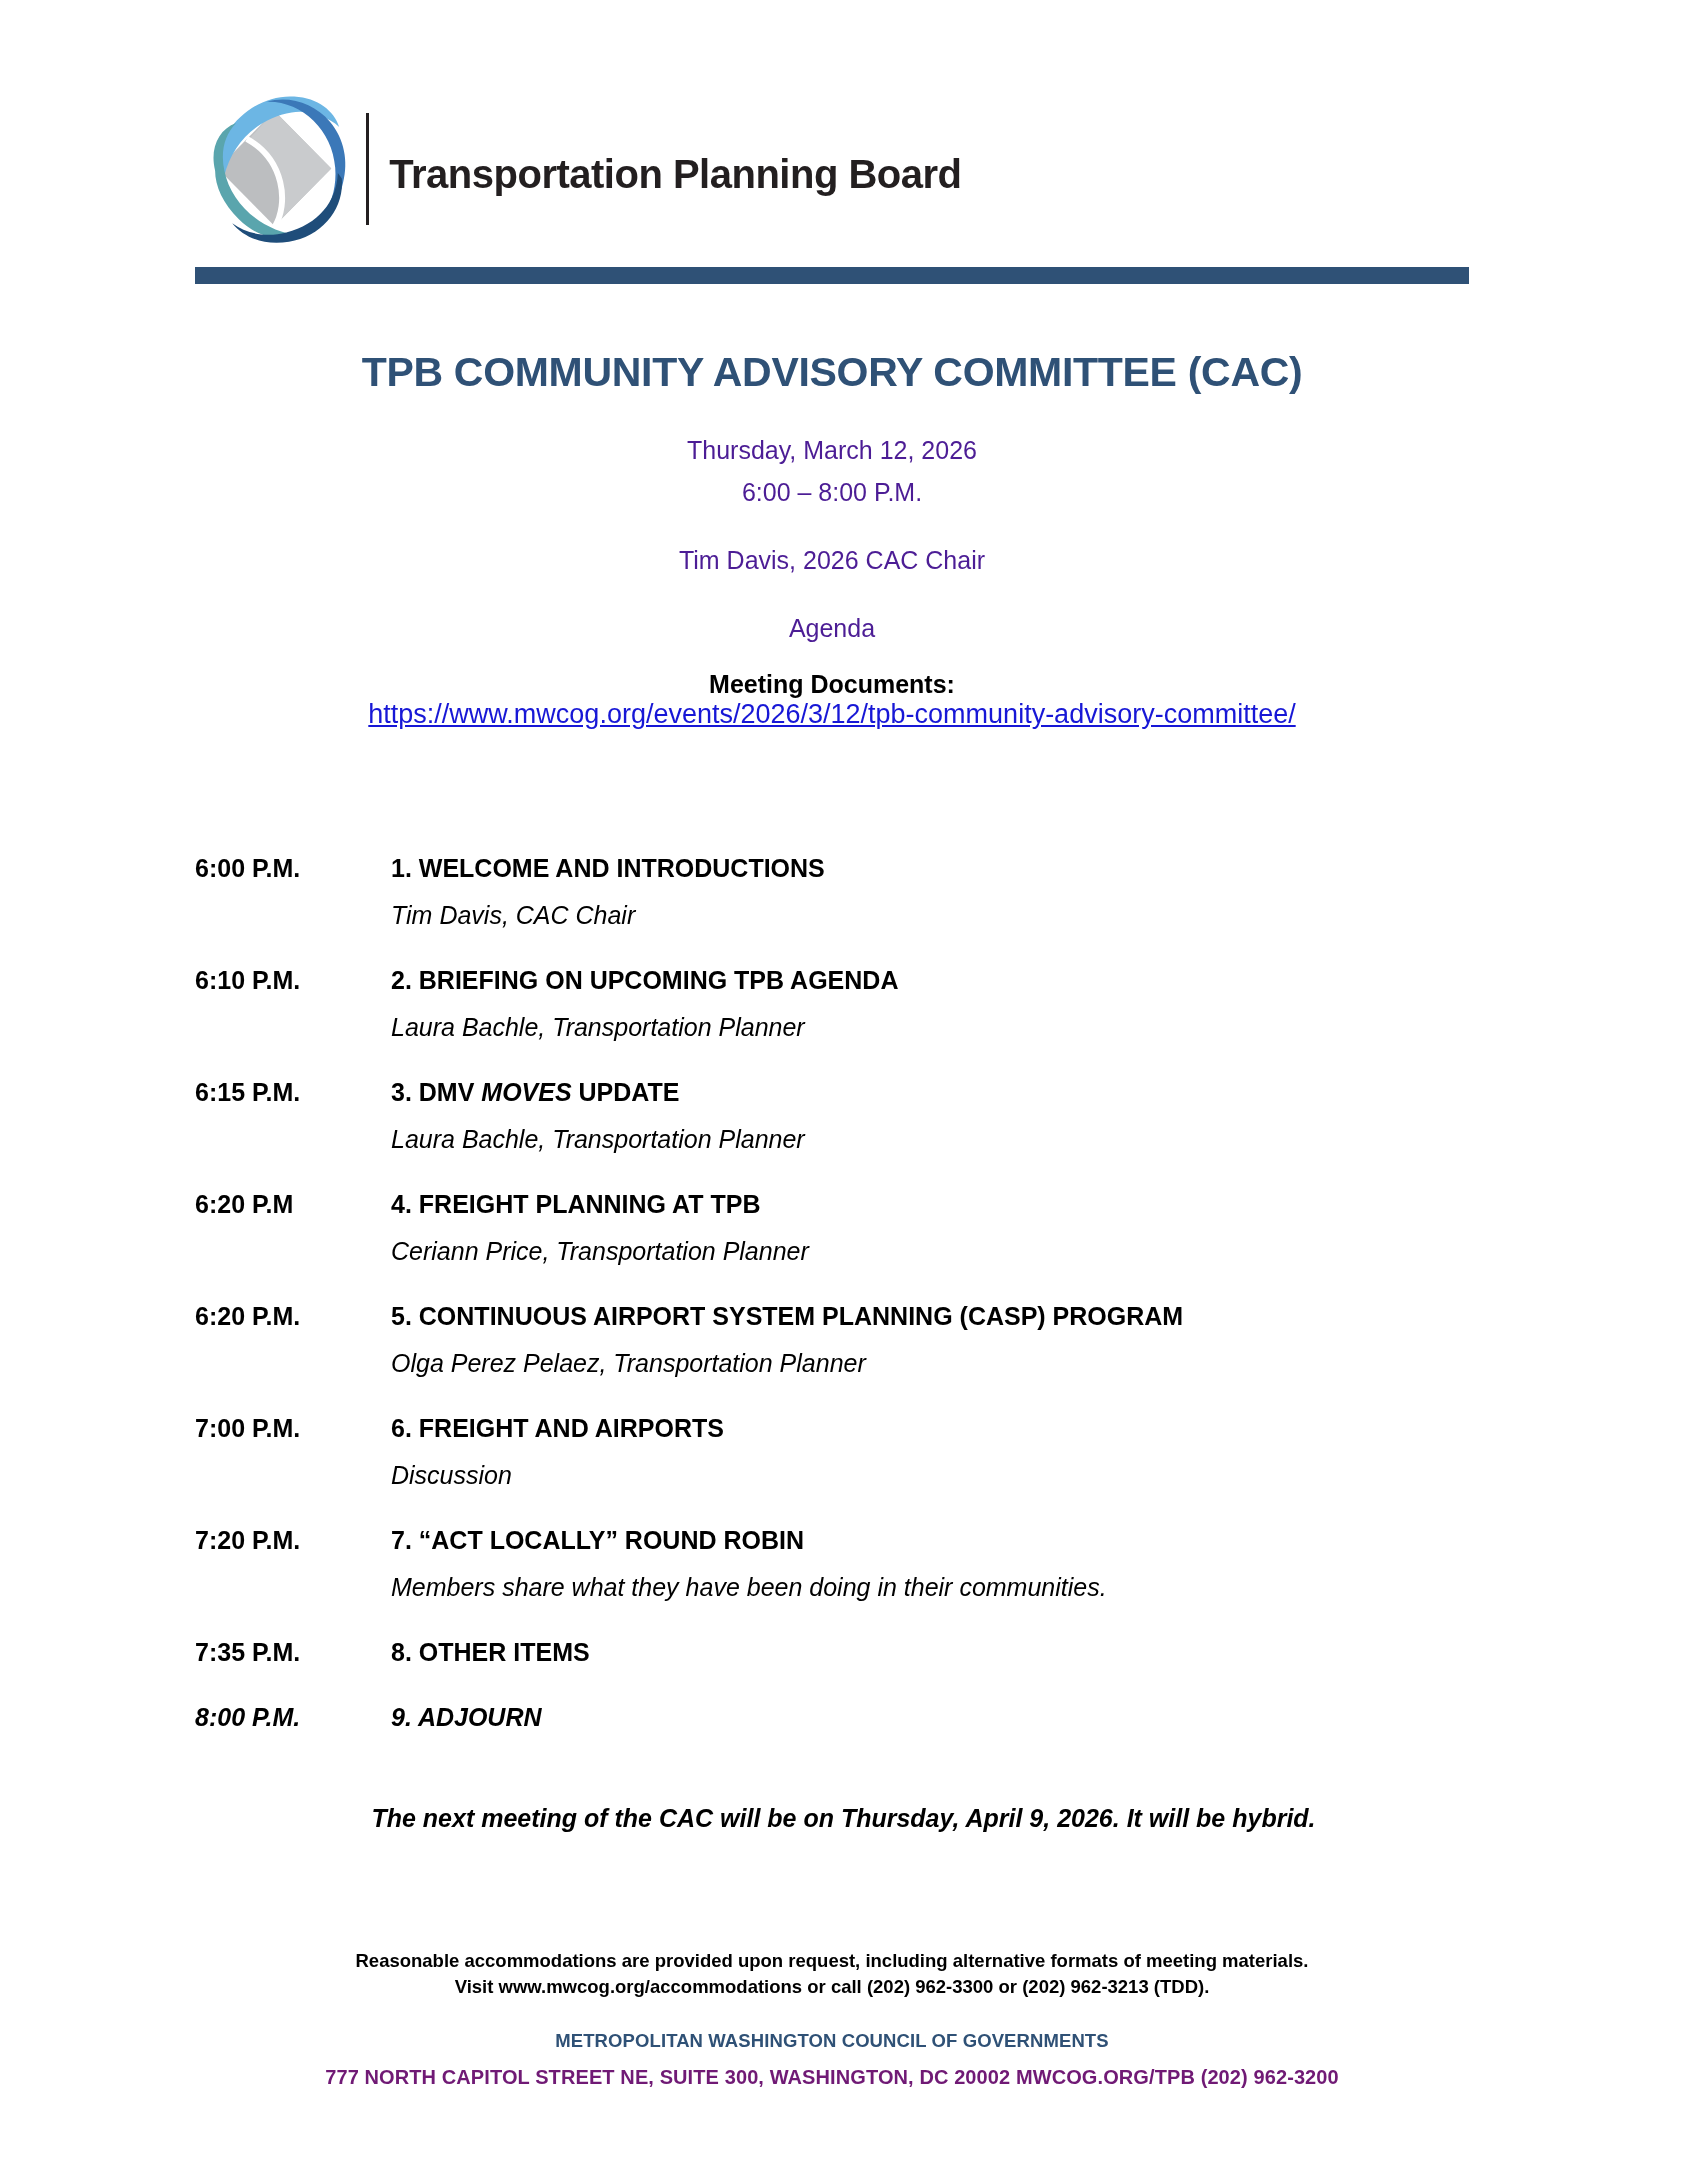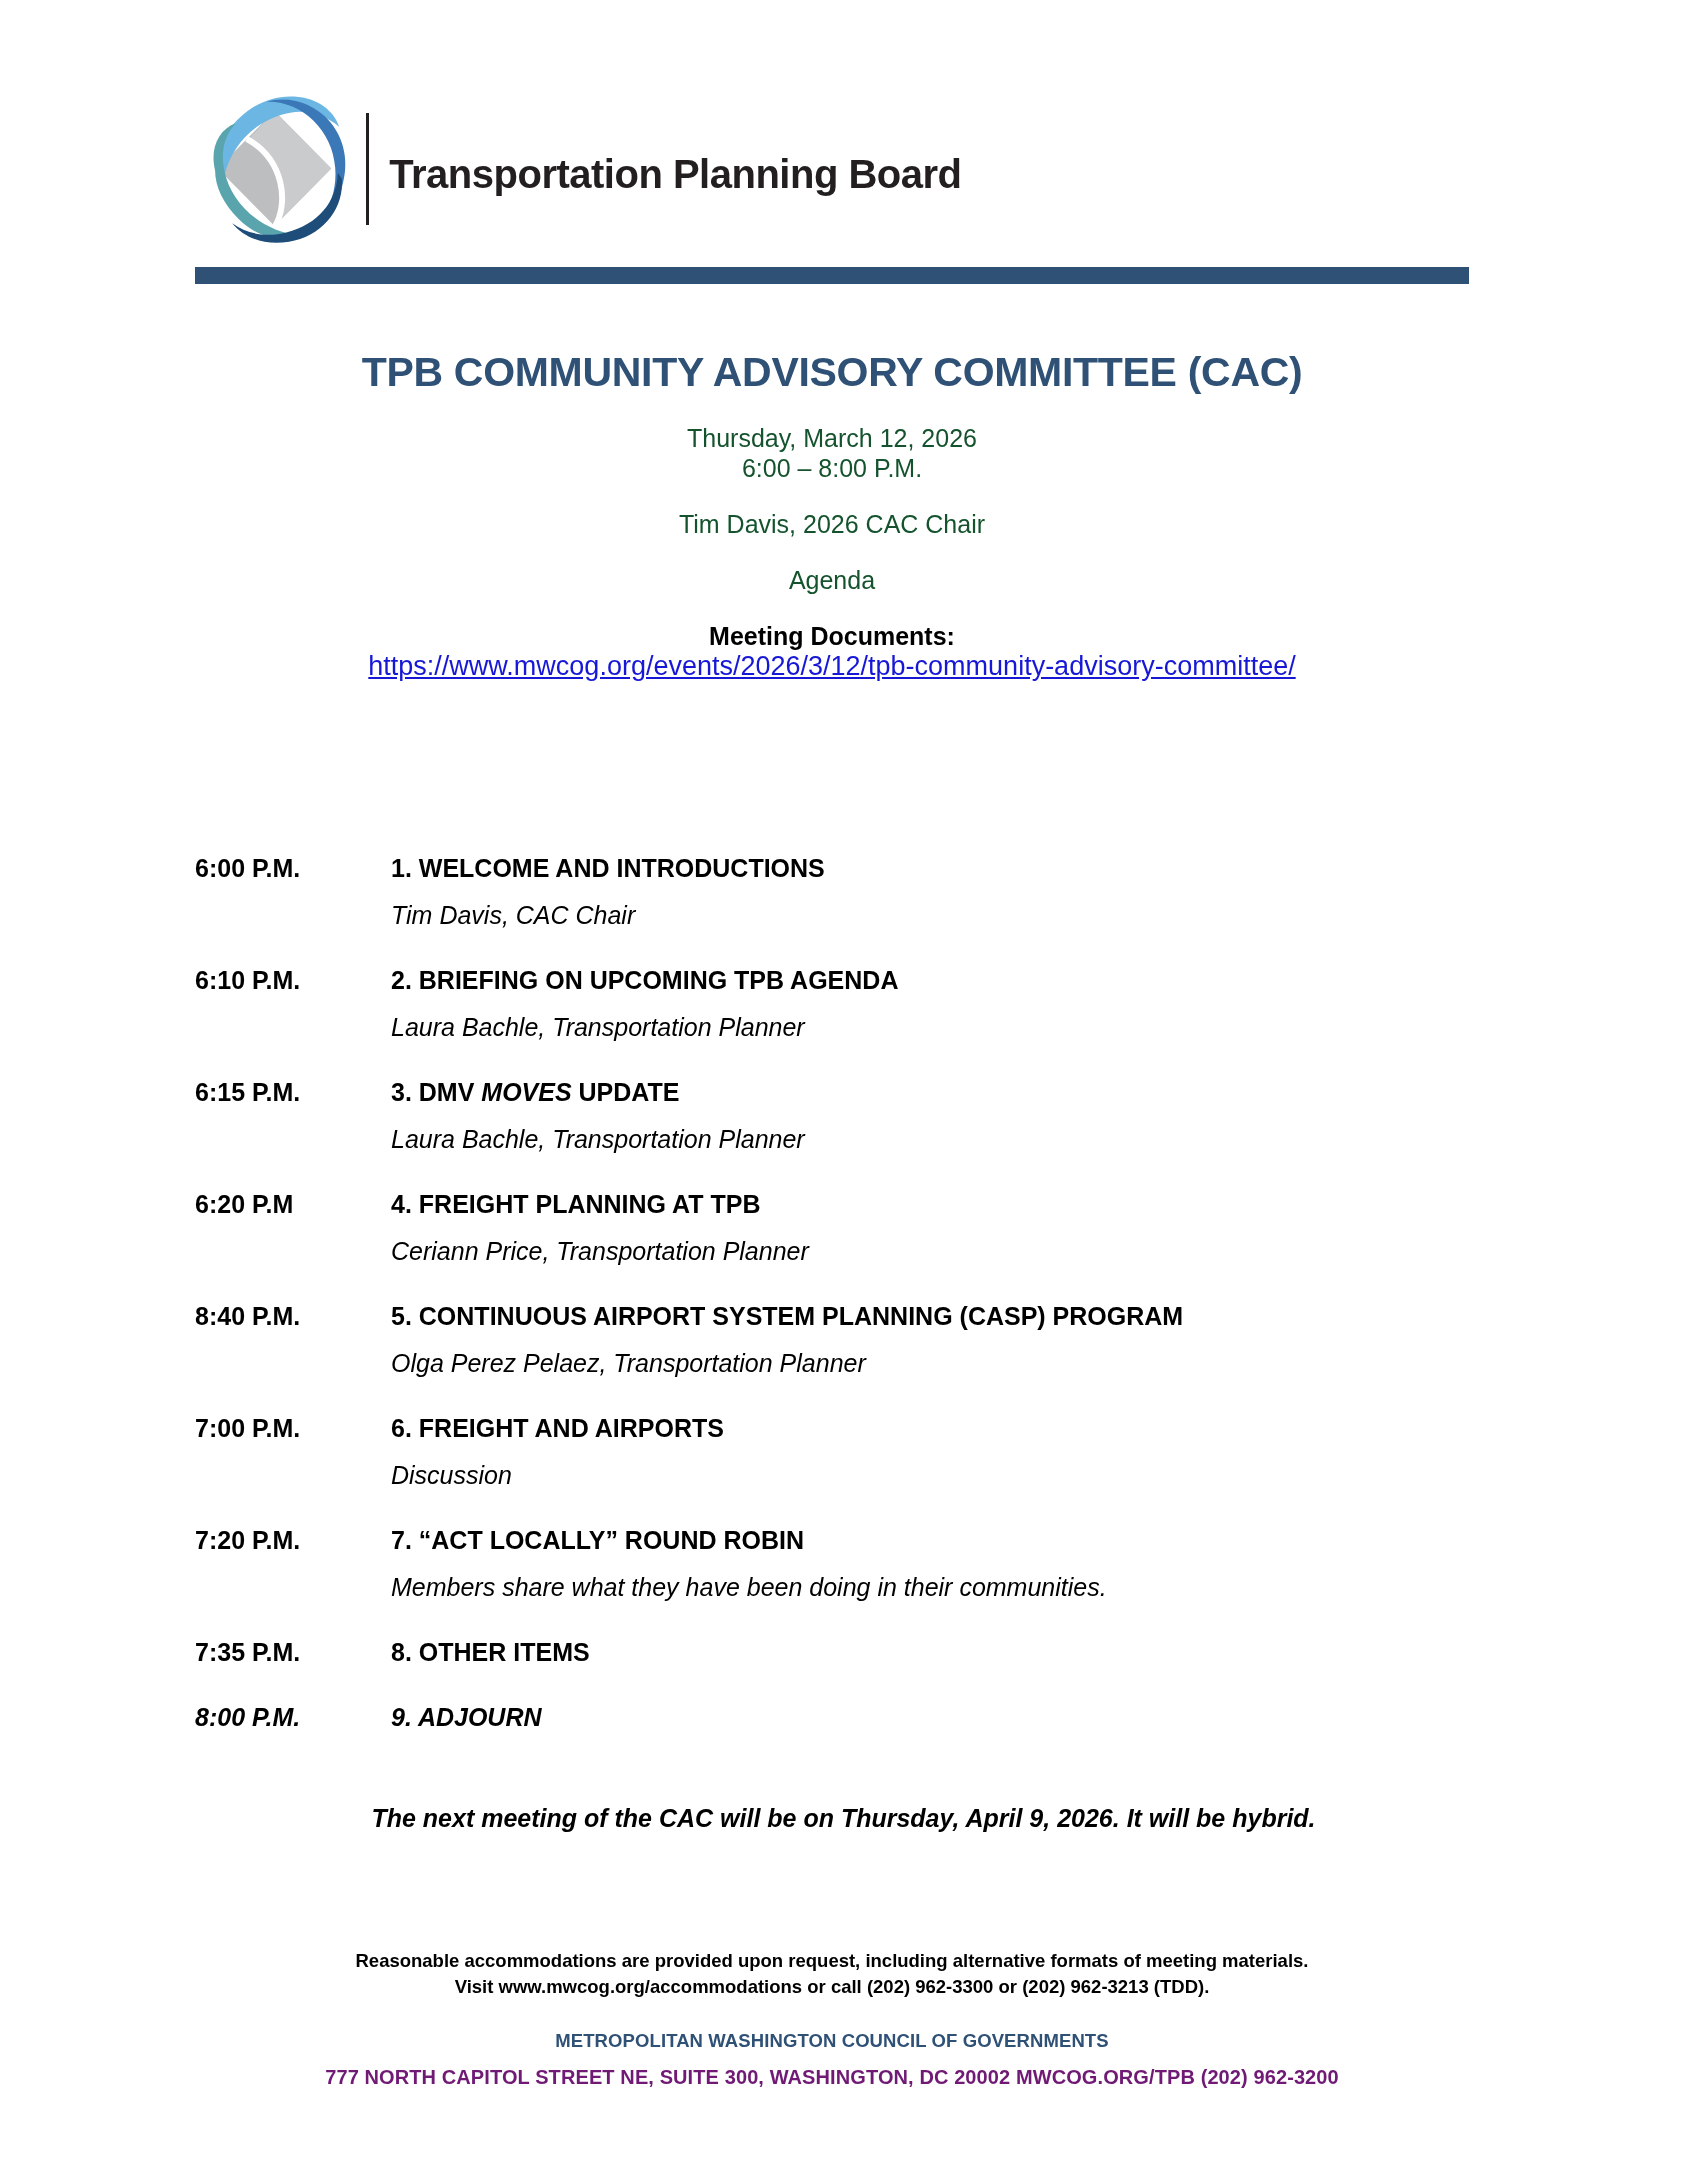--- a/index.html
+++ b/index.html
@@ -91,22 +91,22 @@
     font-size: 41px;
     font-weight: 700;
     color: #2f5176;
     letter-spacing: -0.3px;
     line-height: 1.05;
     white-space: nowrap;
   }
   .meta-line {
     font-size: 25px;
     line-height: 1.18;
-    color: #14532d;
-    margin-top: 0;
+    color: #4c1d95;
+    margin-top: 12px;
   }
   .spacer-40 { height: 26.5px; }
   .spacer-46 { height: 30px; }
 
   .docs-label {
     font-size: 25px;
     font-weight: 700;
     color: #000;
   }
   .docs-url {
@@ -268,21 +268,21 @@
         </div>
       </div>
       <div class="agenda-row">
         <div class="agenda-time">6:20 P.M</div>
         <div class="agenda-body">
           <div class="agenda-title"><span>4.</span><span>  FREIGHT PLANNING AT TPB</span></div>
           <div class="agenda-sub">Ceriann Price, Transportation Planner</div>
         </div>
       </div>
       <div class="agenda-row">
-        <div class="agenda-time">8:40 P.M.</div>
+        <div class="agenda-time">6:20 P.M.</div>
         <div class="agenda-body">
           <div class="agenda-title"><span>5.</span><span> CONTINUOUS AIRPORT SYSTEM PLANNING (CASP) PROGRAM</span></div>
           <div class="agenda-sub">Olga Perez Pelaez, Transportation Planner</div>
         </div>
       </div>
       <div class="agenda-row">
         <div class="agenda-time">7:00 P.M.</div>
         <div class="agenda-body">
           <div class="agenda-title"><span>6.</span><span> FREIGHT AND AIRPORTS</span></div>
           <div class="agenda-sub">Discussion</div>

